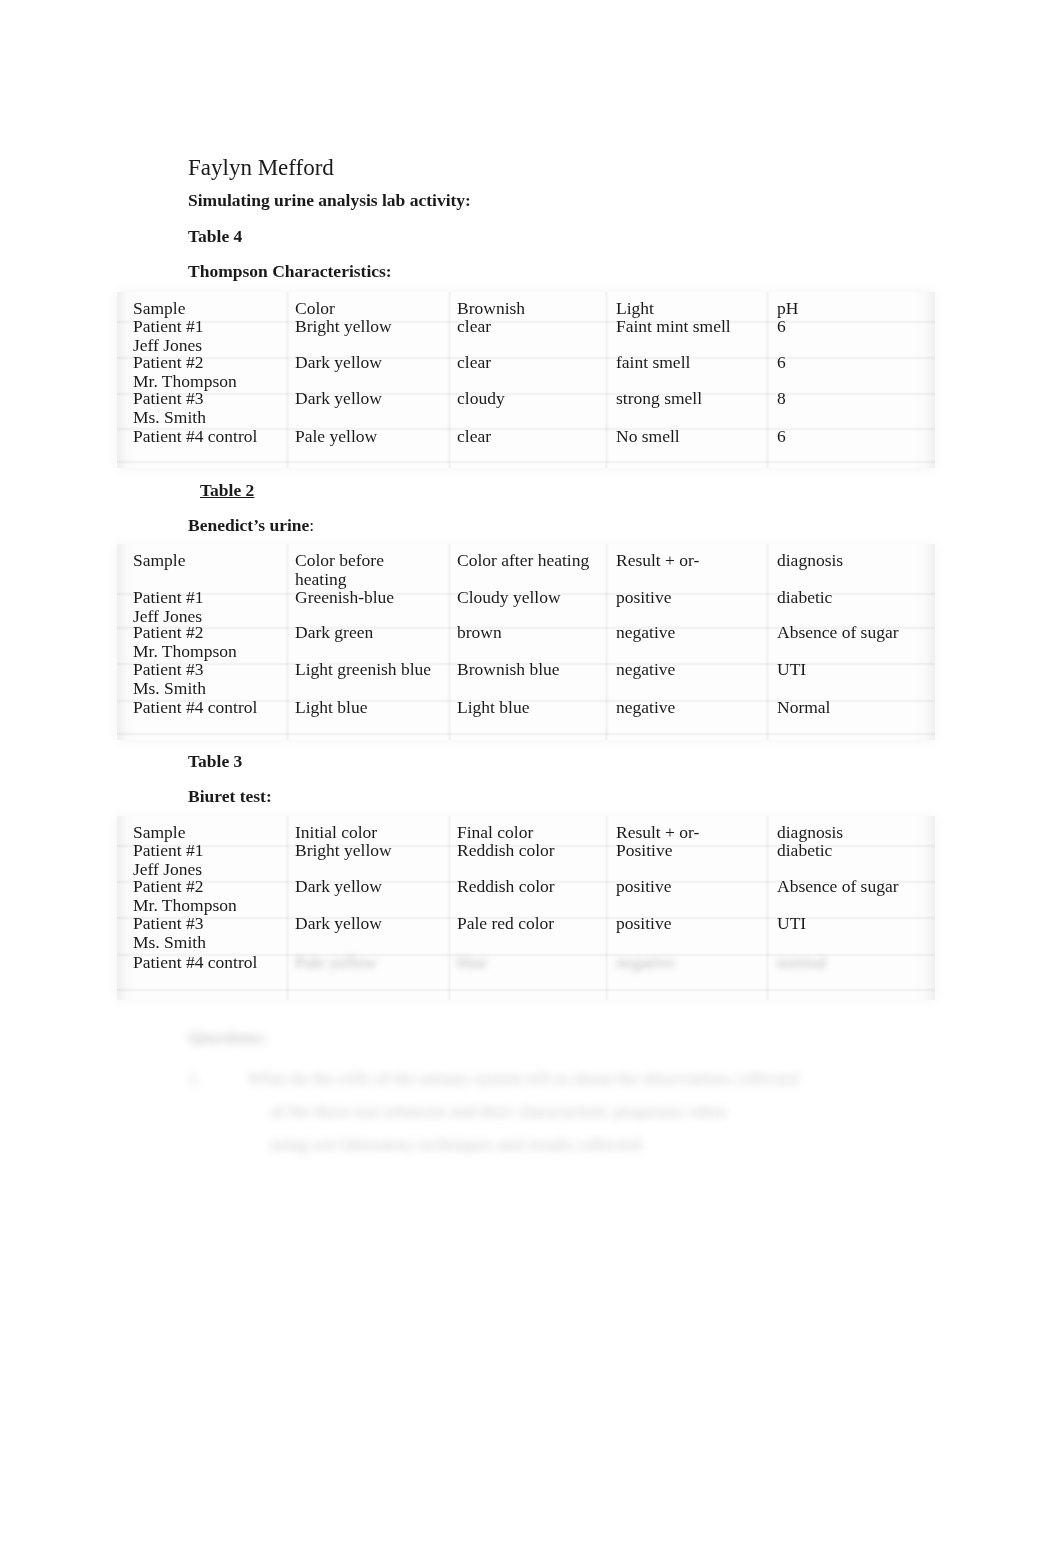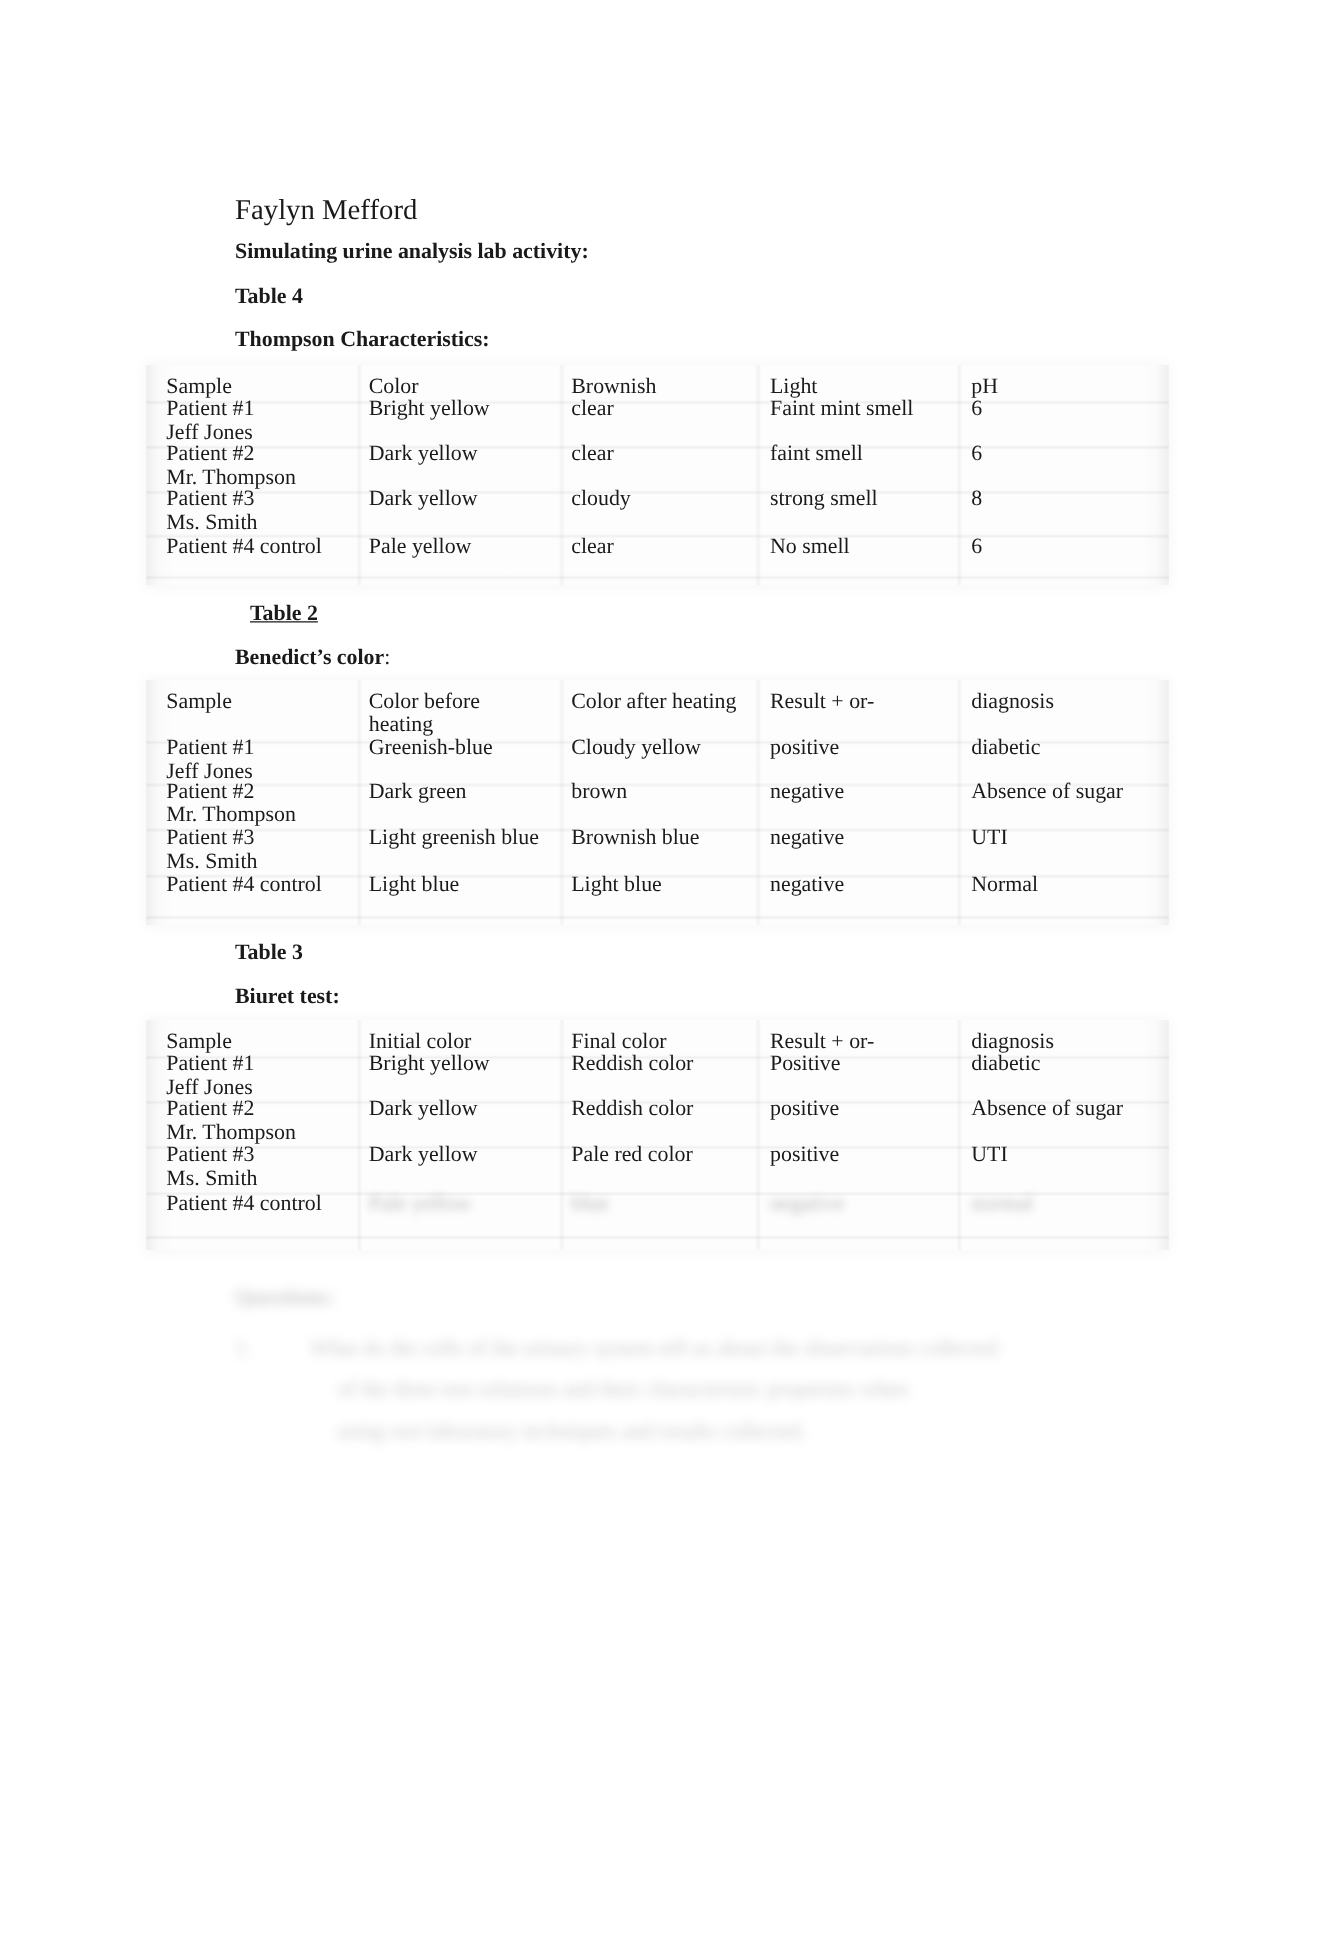--- a/index.html
+++ b/index.html
@@ -205,21 +205,21 @@
 
       <div class="cell" style="left:16px;top:135px;width:170px">Patient #4 control</div>
       <div class="cell" style="left:178px;top:135px;width:150px">Pale yellow</div>
       <div class="cell" style="left:340px;top:135px;width:145px">clear</div>
       <div class="cell" style="left:499px;top:135px;width:155px">No smell</div>
       <div class="cell" style="left:660px;top:135px;width:140px">6</div>
     </div>
   </div>
 
   <div class="subhead s-table2">Table 2</div>
-  <div class="subhead s-benedict"><span>Benedict’s color</span><span class="reg">:</span></div>
+  <div class="subhead s-benedict"><span>Benedict’s urine</span><span class="reg">:</span></div>
 
   <div class="tbl-wrap t2">
     <div class="tbl-inner">
       <div class="vsep" style="left:168px"></div>
       <div class="vsep" style="left:330px"></div>
       <div class="vsep" style="left:487px"></div>
       <div class="vsep" style="left:648px"></div>
 
       <div class="hsep" style="top:48px"></div>
       <div class="hsep" style="top:82px"></div>

